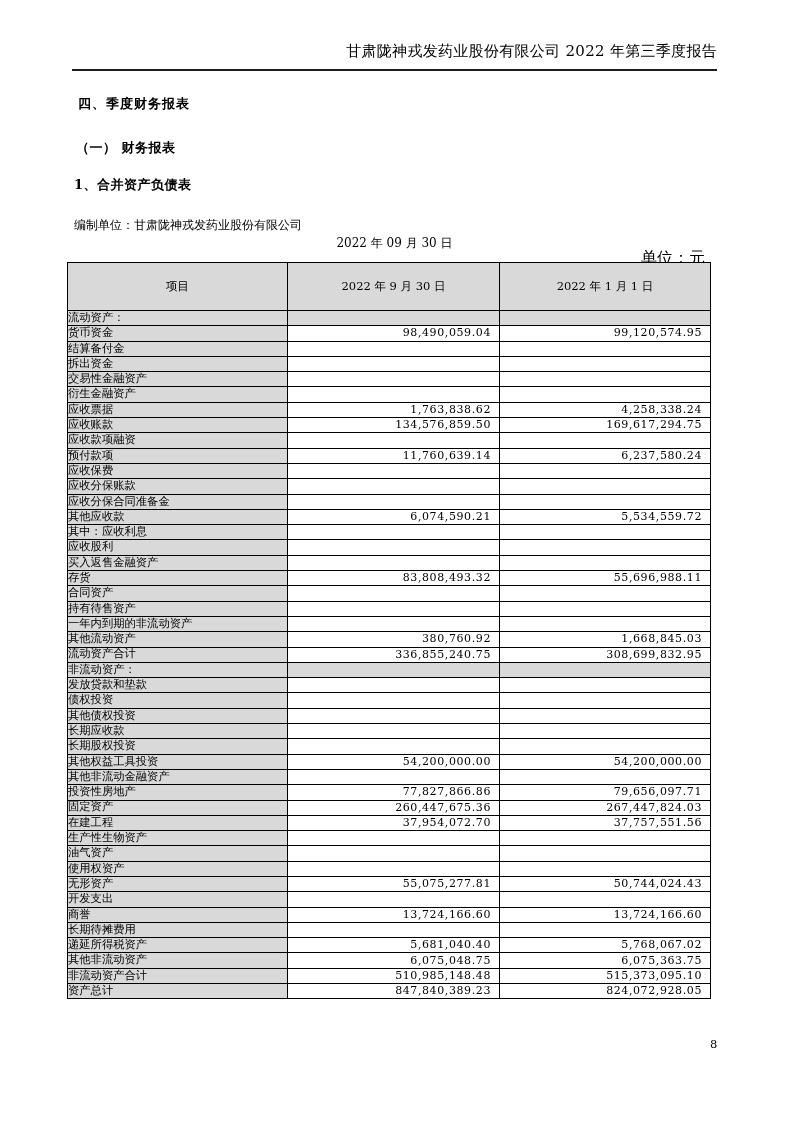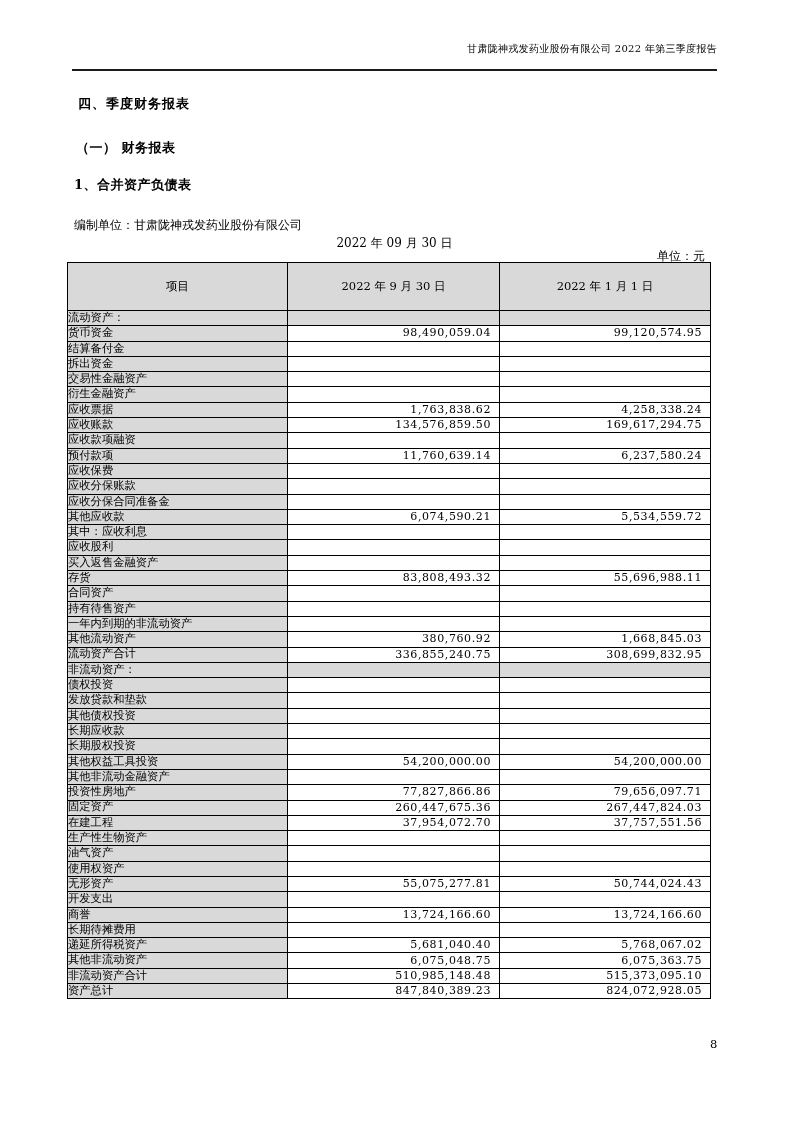--- a/index.html
+++ b/index.html
@@ -8,35 +8,35 @@
     width: 793px; height: 1122px;
     background: #ffffff;
     color: #000;
     font-family: "DejaVu Serif", "Liberation Serif", serif;
     position: relative;
     overflow: hidden;
   }
 
   .report-header {
     position: absolute; top: 42px; left: 72px; width: 645px;
-    text-align: right; font-size: 10px; letter-spacing: 0.3px;
+    text-align: right; font-size: 15px; letter-spacing: 0.3px;
     white-space: nowrap;
   }
   .header-rule {
     position: absolute; top: 69px; left: 72px; width: 645px; height: 2.4px;
     background: #1c1c1c;
   }
 
   .title-1 { position: absolute; top: 95px;  left: 78px; font-size: 13px; font-weight: bold; letter-spacing: 1px; }
   .title-2 { position: absolute; top: 139px; left: 76px; font-size: 13px;   font-weight: bold; letter-spacing: 0.5px; }
   .title-3 { position: absolute; top: 176px; left: 74px; font-size: 13px;   font-weight: bold; letter-spacing: 0.5px; }
 
   .prepared-line { position: absolute; top: 217px; left: 74px; font-size: 12px; }
   .date-line     { position: absolute; top: 235px; left: 72px; width: 645px; text-align: center; font-size: 12px; }
-  .unit-line     { position: absolute; top: 248px; left: 72px; width: 633px; text-align: right;  font-size: 12px; }
+  .unit-line     { position: absolute; top: 248px; left: 72px; width: 633px; text-align: right;  font-size: 16px; }
 
   table.balance-sheet {
     position: absolute; top: 262px; left: 67px; width: 643px;
     border-collapse: collapse; table-layout: fixed;
     border: 1.5px solid #000;
   }
   .balance-sheet th, .balance-sheet td {
     border: 1px solid #000;
     overflow: hidden; white-space: nowrap;
   }
@@ -202,26 +202,26 @@
         <td class="label ind-0">流动资产合计</td>
         <td class="num">336,855,240.75</td>
         <td class="num">308,699,832.95</td>
       </tr>
       <tr class="section">
         <td class="label ind-0">非流动资产：</td>
         <td class="num"></td>
         <td class="num"></td>
       </tr>
       <tr>
+        <td class="label ind-1">发放贷款和垫款</td>
+        <td class="num"></td>
+        <td class="num"></td>
+      </tr>
+      <tr>
         <td class="label ind-1">债权投资</td>
-        <td class="num"></td>
-        <td class="num"></td>
-      </tr>
-      <tr>
-        <td class="label ind-1">发放贷款和垫款</td>
         <td class="num"></td>
         <td class="num"></td>
       </tr>
       <tr>
         <td class="label ind-1">其他债权投资</td>
         <td class="num"></td>
         <td class="num"></td>
       </tr>
       <tr>
         <td class="label ind-1">长期应收款</td>

